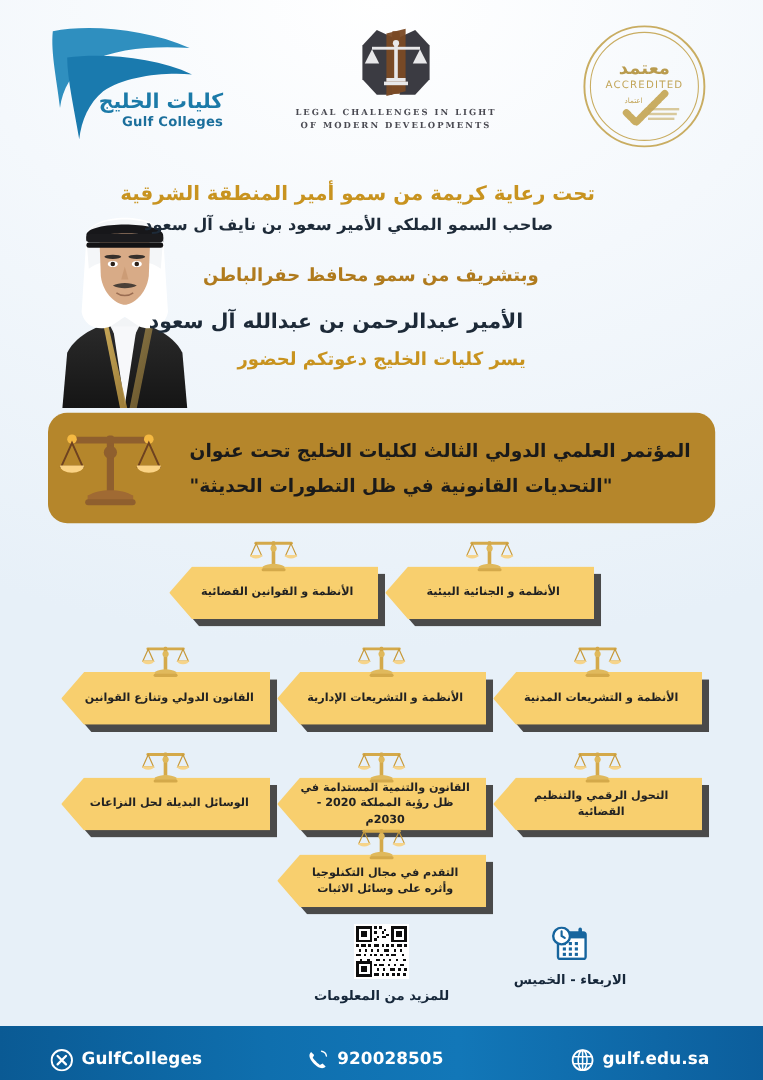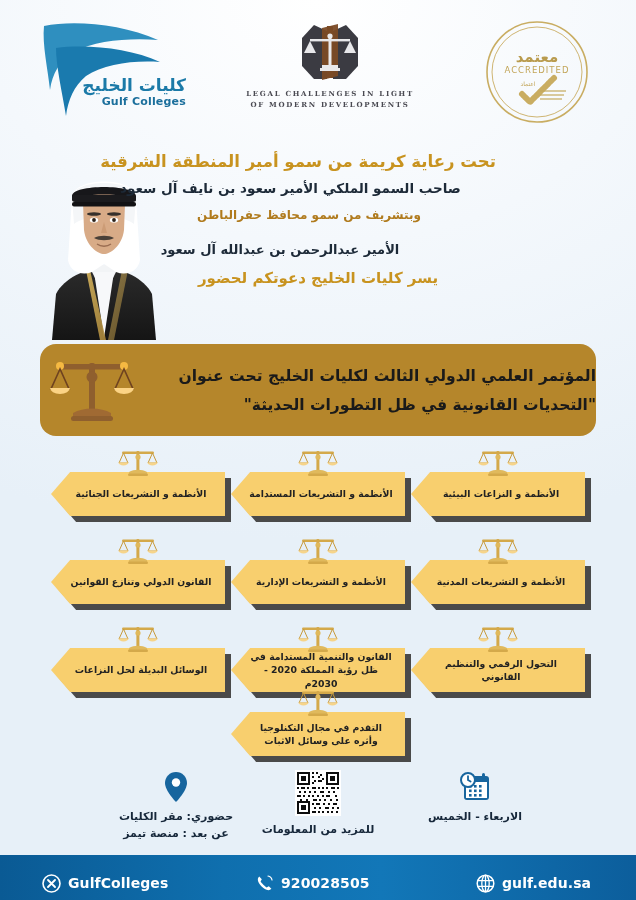--- a/index.html
+++ b/index.html
@@ -42,34 +42,34 @@
   .logo-accr { position:absolute; left:480px; top:16px; width:115px; height:112px; }
 
   
   .portrait { position:absolute; left:42px; top:168px; width:125px; height:172px; }
 
   
   .patronage { position:absolute; top:152px; left:0; width:636px;
     text-align:center; direction:rtl; }
   .patronage .ln { white-space:nowrap; }
   .pl1 { font-size:16.5px; font-weight:bold; color:#c8931f; letter-spacing:0; margin-bottom:9px; padding-right:40px;}
-  .pl2 { font-size:13.5px; font-weight:bold; color:#1d2a38; margin-bottom:12px; padding-right:55px;}
-  .pl3 { font-size:12px; font-weight:bold; color:#b07b1e; margin-bottom:9px; padding-right:18px;}
-  .pl4 { font-size:13px; font-weight:bold; color:#1d2a38; margin-bottom:12px; padding-right:76px;margin-top:20px;}
+  .pl2 { font-size:13.5px; font-weight:bold; color:#1d2a38; margin-bottom:24px; padding-right:55px;}
+  .pl3 { font-size:15px; font-weight:bold; color:#b07b1e; margin-bottom:9px; padding-right:18px;}
+  .pl4 { font-size:17px; font-weight:bold; color:#1d2a38; margin-bottom:12px; padding-right:76px;margin-top:20px;}
   .pl5 { font-size:15px; font-weight:bold; color:#c8931f; }
 
   
   .banner {
     position:absolute; left:40px; top:344px; width:556px; height:92px;
     background:#b5862b; border-radius:16px;
     display:flex; align-items:center; direction:rtl;
   }
   .banner .scale-ico { width:104px; flex:0 0 104px; display:flex; align-items:center;
     justify-content:center; order:2; }
-  .banner .btxt { flex:1; order:1; text-align:right; padding-left:14px; padding-right:0; }
+  .banner .btxt { flex:1; order:1; text-align:left; padding-left:14px; padding-right:0; }
   .banner .bt1 { font-size:15.5px; font-weight:bold; color:#1a1a1a; margin-bottom:11px; white-space:nowrap; }
   .banner .bt2 { font-size:15.5px; font-weight:bold; color:#1a1a1a; white-space:nowrap; }
 
   
   .topics { position:absolute; left:0; top:446px; width:636px; height:320px; }
   .trow { position:absolute; left:0; width:636px; display:flex; justify-content:center; }
 
   .topic { position:relative; }
   .topic .ico { position:absolute; left:50%; transform:translateX(-50%); top:0;
     width:40px; height:32px; z-index:1; }
@@ -249,63 +249,42 @@
   <path d="M34.5 7 L30 17 L39 17 Z" fill="none" stroke="#c79a3c" stroke-width="1"></path>
   <path d="M0.5 16.5 A 5 3 0 0 0 10.5 16.5 Z" fill="#f6d48a"></path>
   <path d="M29.5 16.5 A 5 3 0 0 0 39.5 16.5 Z" fill="#f6d48a"></path>
   <path d="M11 26 C 16 23, 24 23, 29 26 L29 29 L11 29 Z" fill="#e0b95c"></path>
   <rect x="10" y="27.5" width="20" height="2.6" rx="1.3" fill="#d4a94a"></rect>
 </svg></div>
           <div class="shape">
             <div class="shadow"></div>
             <div class="face">
               <div class="lbl">
-                <div>الأنظمة و النزاعات البيئية</div>
-              </div>
-            </div>
-          </div>
-        </div>
-        <div class="topic w-a">
-          <div class="ico"><svg width="40" height="32" viewBox="0 0 40 32">
-  <rect x="18.4" y="5" width="3" height="22" rx="1.2" fill="#d4a94a"></rect>
-  <rect x="4" y="5.5" width="32" height="2.4" rx="1.2" fill="#d4a94a"></rect>
-  <circle cx="20" cy="11" r="2.6" fill="#e0b95c"></circle>
-  <path d="M5.5 7 L1 17 L10 17 Z" fill="none" stroke="#c79a3c" stroke-width="1"></path>
-  <path d="M34.5 7 L30 17 L39 17 Z" fill="none" stroke="#c79a3c" stroke-width="1"></path>
-  <path d="M0.5 16.5 A 5 3 0 0 0 10.5 16.5 Z" fill="#f6d48a"></path>
-  <path d="M29.5 16.5 A 5 3 0 0 0 39.5 16.5 Z" fill="#f6d48a"></path>
-  <path d="M11 26 C 16 23, 24 23, 29 26 L29 29 L11 29 Z" fill="#e0b95c"></path>
-  <rect x="10" y="27.5" width="20" height="2.6" rx="1.3" fill="#d4a94a"></rect>
-</svg></div>
-          <div class="shape">
-            <div class="shadow"></div>
-            <div class="face">
-              <div class="lbl">
-                <div>الأنظمة و التشريعات المستدامة</div>
-              </div>
-            </div>
-          </div>
-        </div>
-        <div class="topic w-a">
-          <div class="ico"><svg width="40" height="32" viewBox="0 0 40 32">
-  <rect x="18.4" y="5" width="3" height="22" rx="1.2" fill="#d4a94a"></rect>
-  <rect x="4" y="5.5" width="32" height="2.4" rx="1.2" fill="#d4a94a"></rect>
-  <circle cx="20" cy="11" r="2.6" fill="#e0b95c"></circle>
-  <path d="M5.5 7 L1 17 L10 17 Z" fill="none" stroke="#c79a3c" stroke-width="1"></path>
-  <path d="M34.5 7 L30 17 L39 17 Z" fill="none" stroke="#c79a3c" stroke-width="1"></path>
-  <path d="M0.5 16.5 A 5 3 0 0 0 10.5 16.5 Z" fill="#f6d48a"></path>
-  <path d="M29.5 16.5 A 5 3 0 0 0 39.5 16.5 Z" fill="#f6d48a"></path>
-  <path d="M11 26 C 16 23, 24 23, 29 26 L29 29 L11 29 Z" fill="#e0b95c"></path>
-  <rect x="10" y="27.5" width="20" height="2.6" rx="1.3" fill="#d4a94a"></rect>
-</svg></div>
-          <div class="shape">
-            <div class="shadow"></div>
-            <div class="face">
-              <div class="lbl">
-                <div>الأنظمة و التشريعات الجنائية</div>
+                <div>الأنظمة و الجنائية البيئية</div>
+              </div>
+            </div>
+          </div>
+        </div>
+        <div class="topic w-a">
+          <div class="ico"><svg width="40" height="32" viewBox="0 0 40 32">
+  <rect x="18.4" y="5" width="3" height="22" rx="1.2" fill="#d4a94a"></rect>
+  <rect x="4" y="5.5" width="32" height="2.4" rx="1.2" fill="#d4a94a"></rect>
+  <circle cx="20" cy="11" r="2.6" fill="#e0b95c"></circle>
+  <path d="M5.5 7 L1 17 L10 17 Z" fill="none" stroke="#c79a3c" stroke-width="1"></path>
+  <path d="M34.5 7 L30 17 L39 17 Z" fill="none" stroke="#c79a3c" stroke-width="1"></path>
+  <path d="M0.5 16.5 A 5 3 0 0 0 10.5 16.5 Z" fill="#f6d48a"></path>
+  <path d="M29.5 16.5 A 5 3 0 0 0 39.5 16.5 Z" fill="#f6d48a"></path>
+  <path d="M11 26 C 16 23, 24 23, 29 26 L29 29 L11 29 Z" fill="#e0b95c"></path>
+  <rect x="10" y="27.5" width="20" height="2.6" rx="1.3" fill="#d4a94a"></rect>
+</svg></div>
+          <div class="shape">
+            <div class="shadow"></div>
+            <div class="face">
+              <div class="lbl">
+                <div>الأنظمة و القوانين القضائية</div>
               </div>
             </div>
           </div>
         </div>
       </div>
     <div class="trow" id="row1" style="top:88px;  gap:6px;">
         <div class="topic w-a">
           <div class="ico"><svg width="40" height="32" viewBox="0 0 40 32">
   <rect x="18.4" y="5" width="3" height="22" rx="1.2" fill="#d4a94a"></rect>
   <rect x="4" y="5.5" width="32" height="2.4" rx="1.2" fill="#d4a94a"></rect>
@@ -379,21 +358,21 @@
   <path d="M34.5 7 L30 17 L39 17 Z" fill="none" stroke="#c79a3c" stroke-width="1"></path>
   <path d="M0.5 16.5 A 5 3 0 0 0 10.5 16.5 Z" fill="#f6d48a"></path>
   <path d="M29.5 16.5 A 5 3 0 0 0 39.5 16.5 Z" fill="#f6d48a"></path>
   <path d="M11 26 C 16 23, 24 23, 29 26 L29 29 L11 29 Z" fill="#e0b95c"></path>
   <rect x="10" y="27.5" width="20" height="2.6" rx="1.3" fill="#d4a94a"></rect>
 </svg></div>
           <div class="shape">
             <div class="shadow"></div>
             <div class="face">
               <div class="lbl">
-                <div>التحول الرقمي والتنظيم القانوني</div>
+                <div>التحول الرقمي والتنظيم القضائية</div>
               </div>
             </div>
           </div>
         </div>
         <div class="topic w-a">
           <div class="ico"><svg width="40" height="32" viewBox="0 0 40 32">
   <rect x="18.4" y="5" width="3" height="22" rx="1.2" fill="#d4a94a"></rect>
   <rect x="4" y="5.5" width="32" height="2.4" rx="1.2" fill="#d4a94a"></rect>
   <circle cx="20" cy="11" r="2.6" fill="#e0b95c"></circle>
   <path d="M5.5 7 L1 17 L10 17 Z" fill="none" stroke="#c79a3c" stroke-width="1"></path>
@@ -457,30 +436,20 @@
               </div>
             </div>
           </div>
         </div>
       </div>
 
   </div>
 
   <div class="inforow">
 
-    <div class="info info-venue">
-      <div class="ic">
-        <svg width="22" height="30" viewBox="0 0 22 30">
-          <path d="M11 0 C 4.9 0, 0 4.9, 0 11 C 0 19, 11 30, 11 30 C 11 30, 22 19, 22 11 C 22 4.9, 17.1 0, 11 0 Z" fill="#17659e"></path>
-          <circle cx="11" cy="10.5" r="4.2" fill="#ffffff"></circle>
-        </svg>
-      </div>
-      <div class="t1">حضوري: مقر الكليات</div>
-      <div class="t2">عن بعد : منصة تيمز</div>
-    </div>
 
     <div class="info info-qr">
       <div class="qrbox">
         <svg width="46" height="46" viewBox="0 0 46 46" shape-rendering="crispEdges">
           <rect width="46" height="46" fill="#ffffff"></rect>
           <g fill="#0d0d0d">
             <rect x="2" y="2" width="13" height="13"></rect>
               <rect x="4" y="4" width="9" height="9" fill="#fff"></rect>
               <rect x="6" y="6" width="5" height="5"></rect>
             <rect x="31" y="2" width="13" height="13"></rect>

